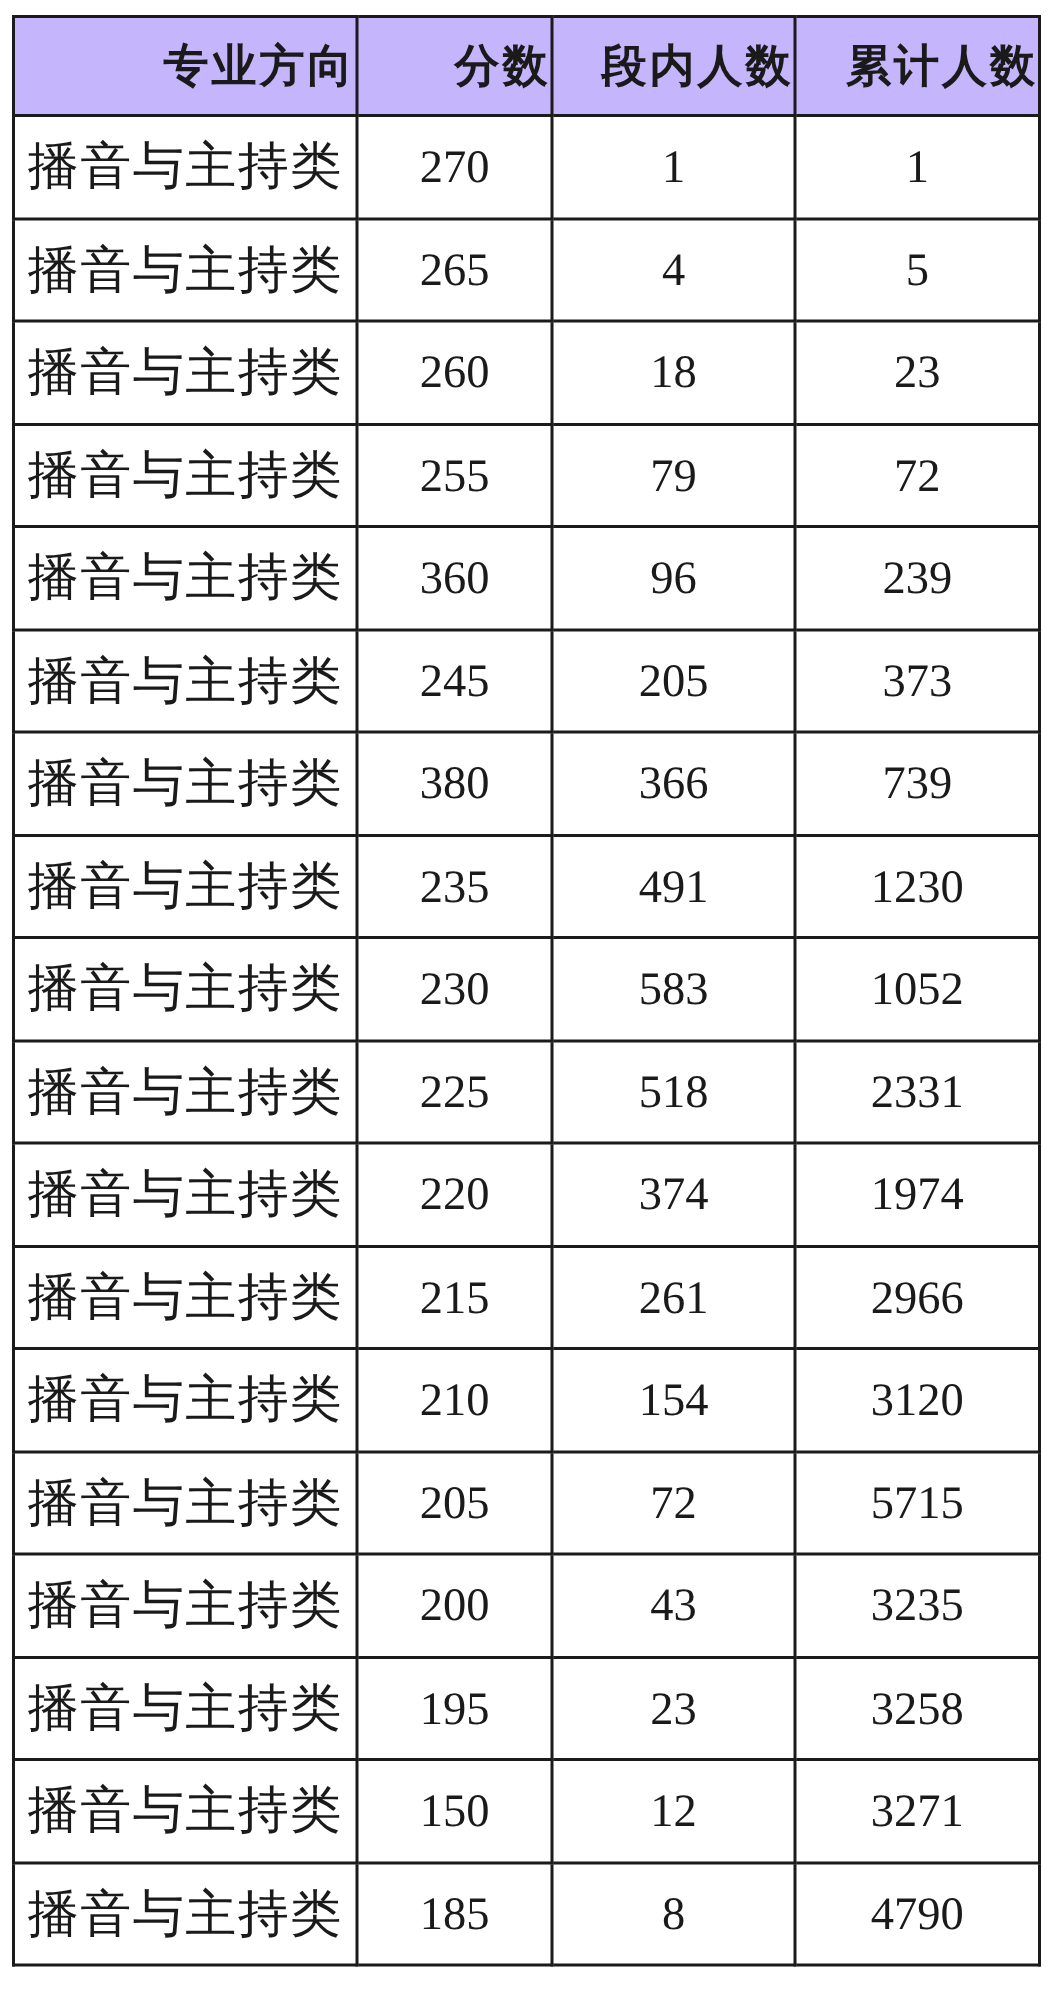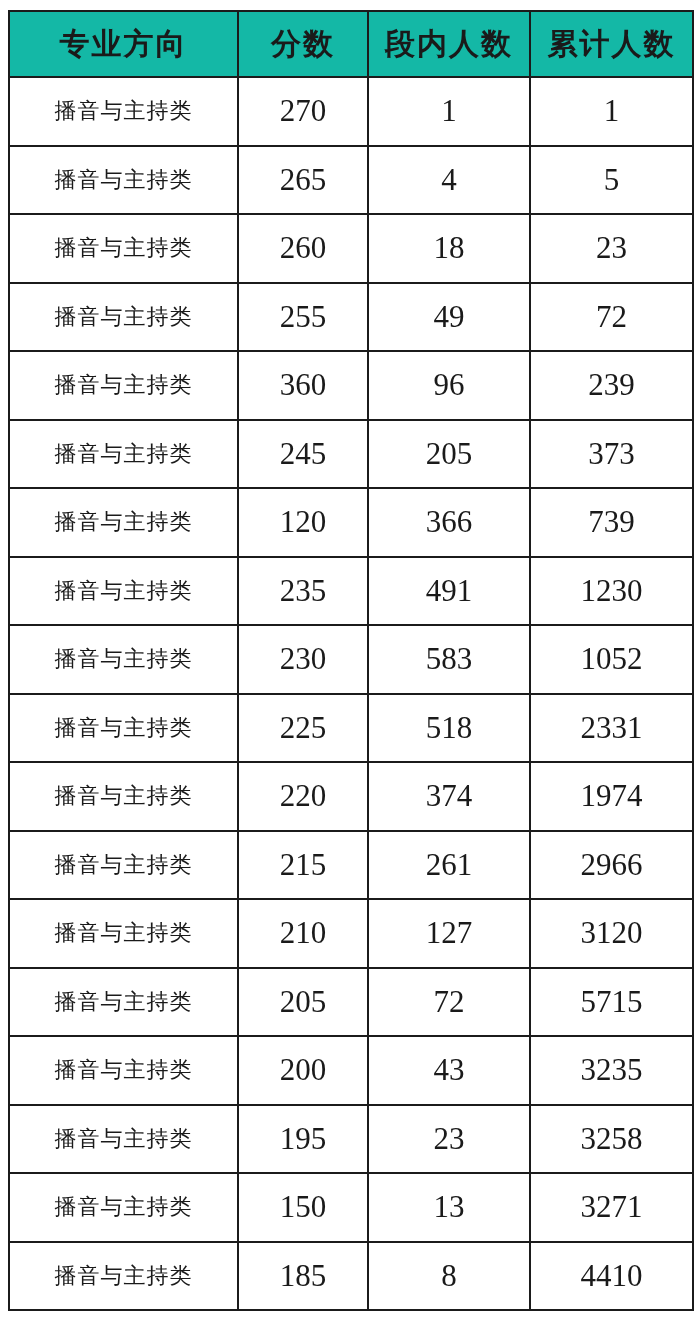--- a/index.html
+++ b/index.html
@@ -25,33 +25,34 @@
   table.score-table th,
   table.score-table td {
     border: 2px solid #1b1b1b;
     text-align: center;
     vertical-align: middle;
     color: #1a1a1a;
     padding: 0;
   }
   table.score-table th {
     height: 64px;
-    background: #14b8a6;
+    background: #c4b5fd;
     font-family: "Liberation Sans", sans-serif;
     font-weight: bold;
     font-size: 30px;
     letter-spacing: 2px;
+    text-align: right;
   }
   table.score-table td {
     height: 66.5px;
     background: #ffffff;
     font-size: 31px;
   }
   table.score-table td.col-major {
-    font-size: 22px;
+    font-size: 34px;
     letter-spacing: 1px;
   }
   col.c-major { width: 229px; }
   col.c-score { width: 130px; }
   col.c-seg   { width: 162px; }
   col.c-cum   { width: 163px; }
 </style>
 </head>
 <body>
 
@@ -86,38 +87,38 @@
         </tr>
         <tr>
           <td class="col-major">播音与主持类</td>
           <td class="col-score">260</td>
           <td class="col-segment-count">18</td>
           <td class="col-cumulative-count">23</td>
         </tr>
         <tr>
           <td class="col-major">播音与主持类</td>
           <td class="col-score">255</td>
-          <td class="col-segment-count">49</td>
+          <td class="col-segment-count">79</td>
           <td class="col-cumulative-count">72</td>
         </tr>
         <tr>
           <td class="col-major">播音与主持类</td>
           <td class="col-score">360</td>
           <td class="col-segment-count">96</td>
           <td class="col-cumulative-count">239</td>
         </tr>
         <tr>
           <td class="col-major">播音与主持类</td>
           <td class="col-score">245</td>
           <td class="col-segment-count">205</td>
           <td class="col-cumulative-count">373</td>
         </tr>
         <tr>
           <td class="col-major">播音与主持类</td>
-          <td class="col-score">120</td>
+          <td class="col-score">380</td>
           <td class="col-segment-count">366</td>
           <td class="col-cumulative-count">739</td>
         </tr>
         <tr>
           <td class="col-major">播音与主持类</td>
           <td class="col-score">235</td>
           <td class="col-segment-count">491</td>
           <td class="col-cumulative-count">1230</td>
         </tr>
         <tr>
@@ -140,21 +141,21 @@
         </tr>
         <tr>
           <td class="col-major">播音与主持类</td>
           <td class="col-score">215</td>
           <td class="col-segment-count">261</td>
           <td class="col-cumulative-count">2966</td>
         </tr>
         <tr>
           <td class="col-major">播音与主持类</td>
           <td class="col-score">210</td>
-          <td class="col-segment-count">127</td>
+          <td class="col-segment-count">154</td>
           <td class="col-cumulative-count">3120</td>
         </tr>
         <tr>
           <td class="col-major">播音与主持类</td>
           <td class="col-score">205</td>
           <td class="col-segment-count">72</td>
           <td class="col-cumulative-count">5715</td>
         </tr>
         <tr>
           <td class="col-major">播音与主持类</td>
@@ -164,24 +165,24 @@
         </tr>
         <tr>
           <td class="col-major">播音与主持类</td>
           <td class="col-score">195</td>
           <td class="col-segment-count">23</td>
           <td class="col-cumulative-count">3258</td>
         </tr>
         <tr>
           <td class="col-major">播音与主持类</td>
           <td class="col-score">150</td>
-          <td class="col-segment-count">13</td>
+          <td class="col-segment-count">12</td>
           <td class="col-cumulative-count">3271</td>
         </tr>
         <tr>
           <td class="col-major">播音与主持类</td>
           <td class="col-score">185</td>
           <td class="col-segment-count">8</td>
-          <td class="col-cumulative-count">4410</td>
+          <td class="col-cumulative-count">4790</td>
         </tr>
       </tbody>
   </table>
 </div>
 
 </body></html>

